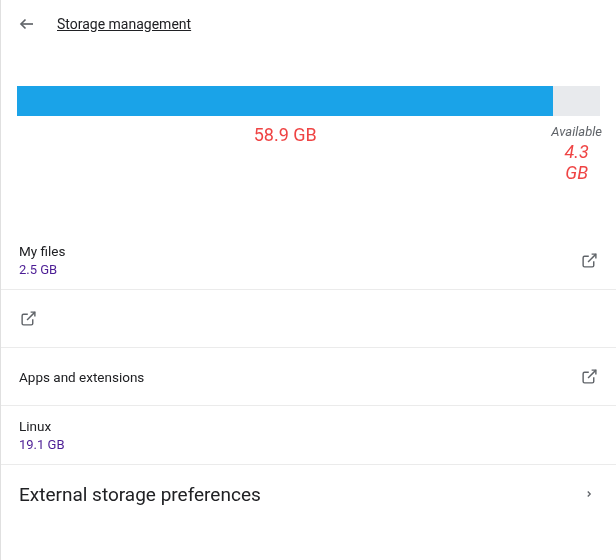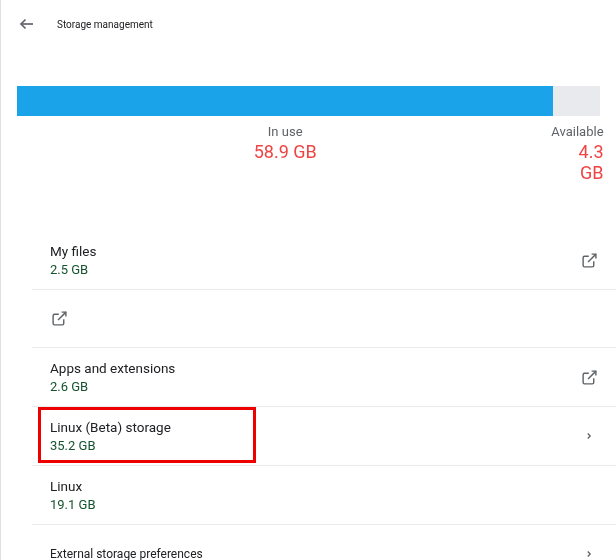--- a/index.html
+++ b/index.html
@@ -20,22 +20,23 @@
     }
     .back-btn {
       width: 20px;
       height: 20px;
       display: flex;
       align-items: center;
       justify-content: center;
       cursor: pointer;
     }
     .header-title {
-      font-size: 10px;
+      font-size: 14px;
       color: #202124;
+      text-decoration: underline;
     }
     .storage-bar-section {
       padding: 38px 16px 0 16px;
     }
     .storage-bar {
       height: 30px;
       background: #e8eaed;
       display: flex;
       overflow: hidden;
     }
@@ -48,23 +49,23 @@
       margin-top: 8px;
     }
     .label-group {
       text-align: center;
     }
     .label-group.in-use {
       flex: 0 0 92%;
     }
     .label-group.available {
       flex: 0 0 8%;
-      text-align: right;
       position: relative;
       right: 2px;
+      font-style: italic;
     }
     .label-title {
       font-size: 13px;
       color: #5f6368;
       margin-bottom: 2px;
     }
     .label-value {
       font-size: 18px;
       color: #ef4444;
     }
@@ -72,37 +73,36 @@
       margin-top: 48px;
     }
     .list-item {
       display: flex;
       align-items: center;
       justify-content: space-between;
       padding: 12px 18px;
       border-bottom: 1px solid #ebebeb;
       cursor: pointer;
       min-height: 58px;
-      margin-left: 31px;
     }
     .list-item:last-child {
       border-bottom: none;
     }
     .item-text {
       display: flex;
       flex-direction: column;
       gap: 3px;
     }
     .item-title {
       font-size: 13.5px;
       color: #202124;
     }
     .item-sub {
       font-size: 13px;
-      color: #14532d;
+      color: #4c1d95;
     }
     .item-icon {
       width: 18px;
       height: 18px;
       display: flex;
       align-items: center;
       justify-content: center;
     }
     .highlighted {
       position: relative;
@@ -110,21 +110,21 @@
     .highlight-box {
       position: absolute;
       left: 6px;
       top: 0px;
       width: 218px;
       height: 56px;
       border: 3px solid #ee0000;
       pointer-events: none;
     }
     .single-line-item .item-title {
-      font-size: 12px;
+      font-size: 19px;
     }
     svg { display: block; }
   </style>
 </head>
 <body>
 
 <div class="header">
   <div class="back-btn">
     <svg width="18" height="18" viewBox="0 0 24 24" fill="none" stroke="#5f6368" stroke-width="2.2">
       <line x1="20" y1="12" x2="4" y2="12"></line>
@@ -133,21 +133,20 @@
   </div>
   <div class="header-title">Storage management</div>
 </div>
 
 <div class="storage-bar-section">
   <div class="storage-bar">
     <div class="storage-bar-used" style="width:92%"></div>
   </div>
   <div class="storage-labels">
     <div class="label-group in-use">
-      <div class="label-title">In use</div>
       <div class="label-value">58.9 GB</div>
     </div>
     <div class="label-group available">
       <div class="label-title">Available</div>
       <div class="label-value">4.3 GB</div>
     </div>
   </div>
 </div>
 
 <div class="list">
@@ -172,56 +171,43 @@
         <path d="M18 13v6a2 2 0 0 1-2 2H5a2 2 0 0 1-2-2V8a2 2 0 0 1 2-2h6"></path>
         <polyline points="15 3 21 3 21 9"></polyline>
         <line x1="10" y1="14" x2="21" y2="3"></line>
       </svg>
     </div>
   </div>
 
   <div class="list-item">
     <div class="item-text">
       <div class="item-title">Apps and extensions</div>
-      <div class="item-sub">2.6 GB</div>
     </div>
     <div class="item-icon">
       <svg width="17" height="17" viewBox="0 0 24 24" fill="none" stroke="#5f6368" stroke-width="2">
         <path d="M18 13v6a2 2 0 0 1-2 2H5a2 2 0 0 1-2-2V8a2 2 0 0 1 2-2h6"></path>
         <polyline points="15 3 21 3 21 9"></polyline>
         <line x1="10" y1="14" x2="21" y2="3"></line>
       </svg>
     </div>
   </div>
 
-  <div class="list-item highlighted">
-    <div class="highlight-box"></div>
-    <div class="item-text">
-      <div class="item-title">Linux (Beta) storage</div>
-      <div class="item-sub">35.2 GB</div>
+
+  <div class="list-item">
+    <div class="item-text">
+      <div class="item-title">Linux</div>
+      <div class="item-sub">19.1 GB</div>
+    </div>
+    <div class="item-icon"></div>
+  </div>
+
+  <div class="list-item single-line-item">
+    <div class="item-text">
+      <div class="item-title">External storage preferences</div>
     </div>
     <div class="item-icon">
       <svg width="10" height="10" viewBox="0 0 24 24" fill="none" stroke="#5f6368" stroke-width="3">
         <polyline points="9 18 15 12 9 6"></polyline>
       </svg>
     </div>
   </div>
 
-  <div class="list-item">
-    <div class="item-text">
-      <div class="item-title">Linux</div>
-      <div class="item-sub">19.1 GB</div>
-    </div>
-    <div class="item-icon"></div>
-  </div>
-
-  <div class="list-item single-line-item">
-    <div class="item-text">
-      <div class="item-title">External storage preferences</div>
-    </div>
-    <div class="item-icon">
-      <svg width="10" height="10" viewBox="0 0 24 24" fill="none" stroke="#5f6368" stroke-width="3">
-        <polyline points="9 18 15 12 9 6"></polyline>
-      </svg>
-    </div>
-  </div>
-
 </div>
 
 </body></html>

